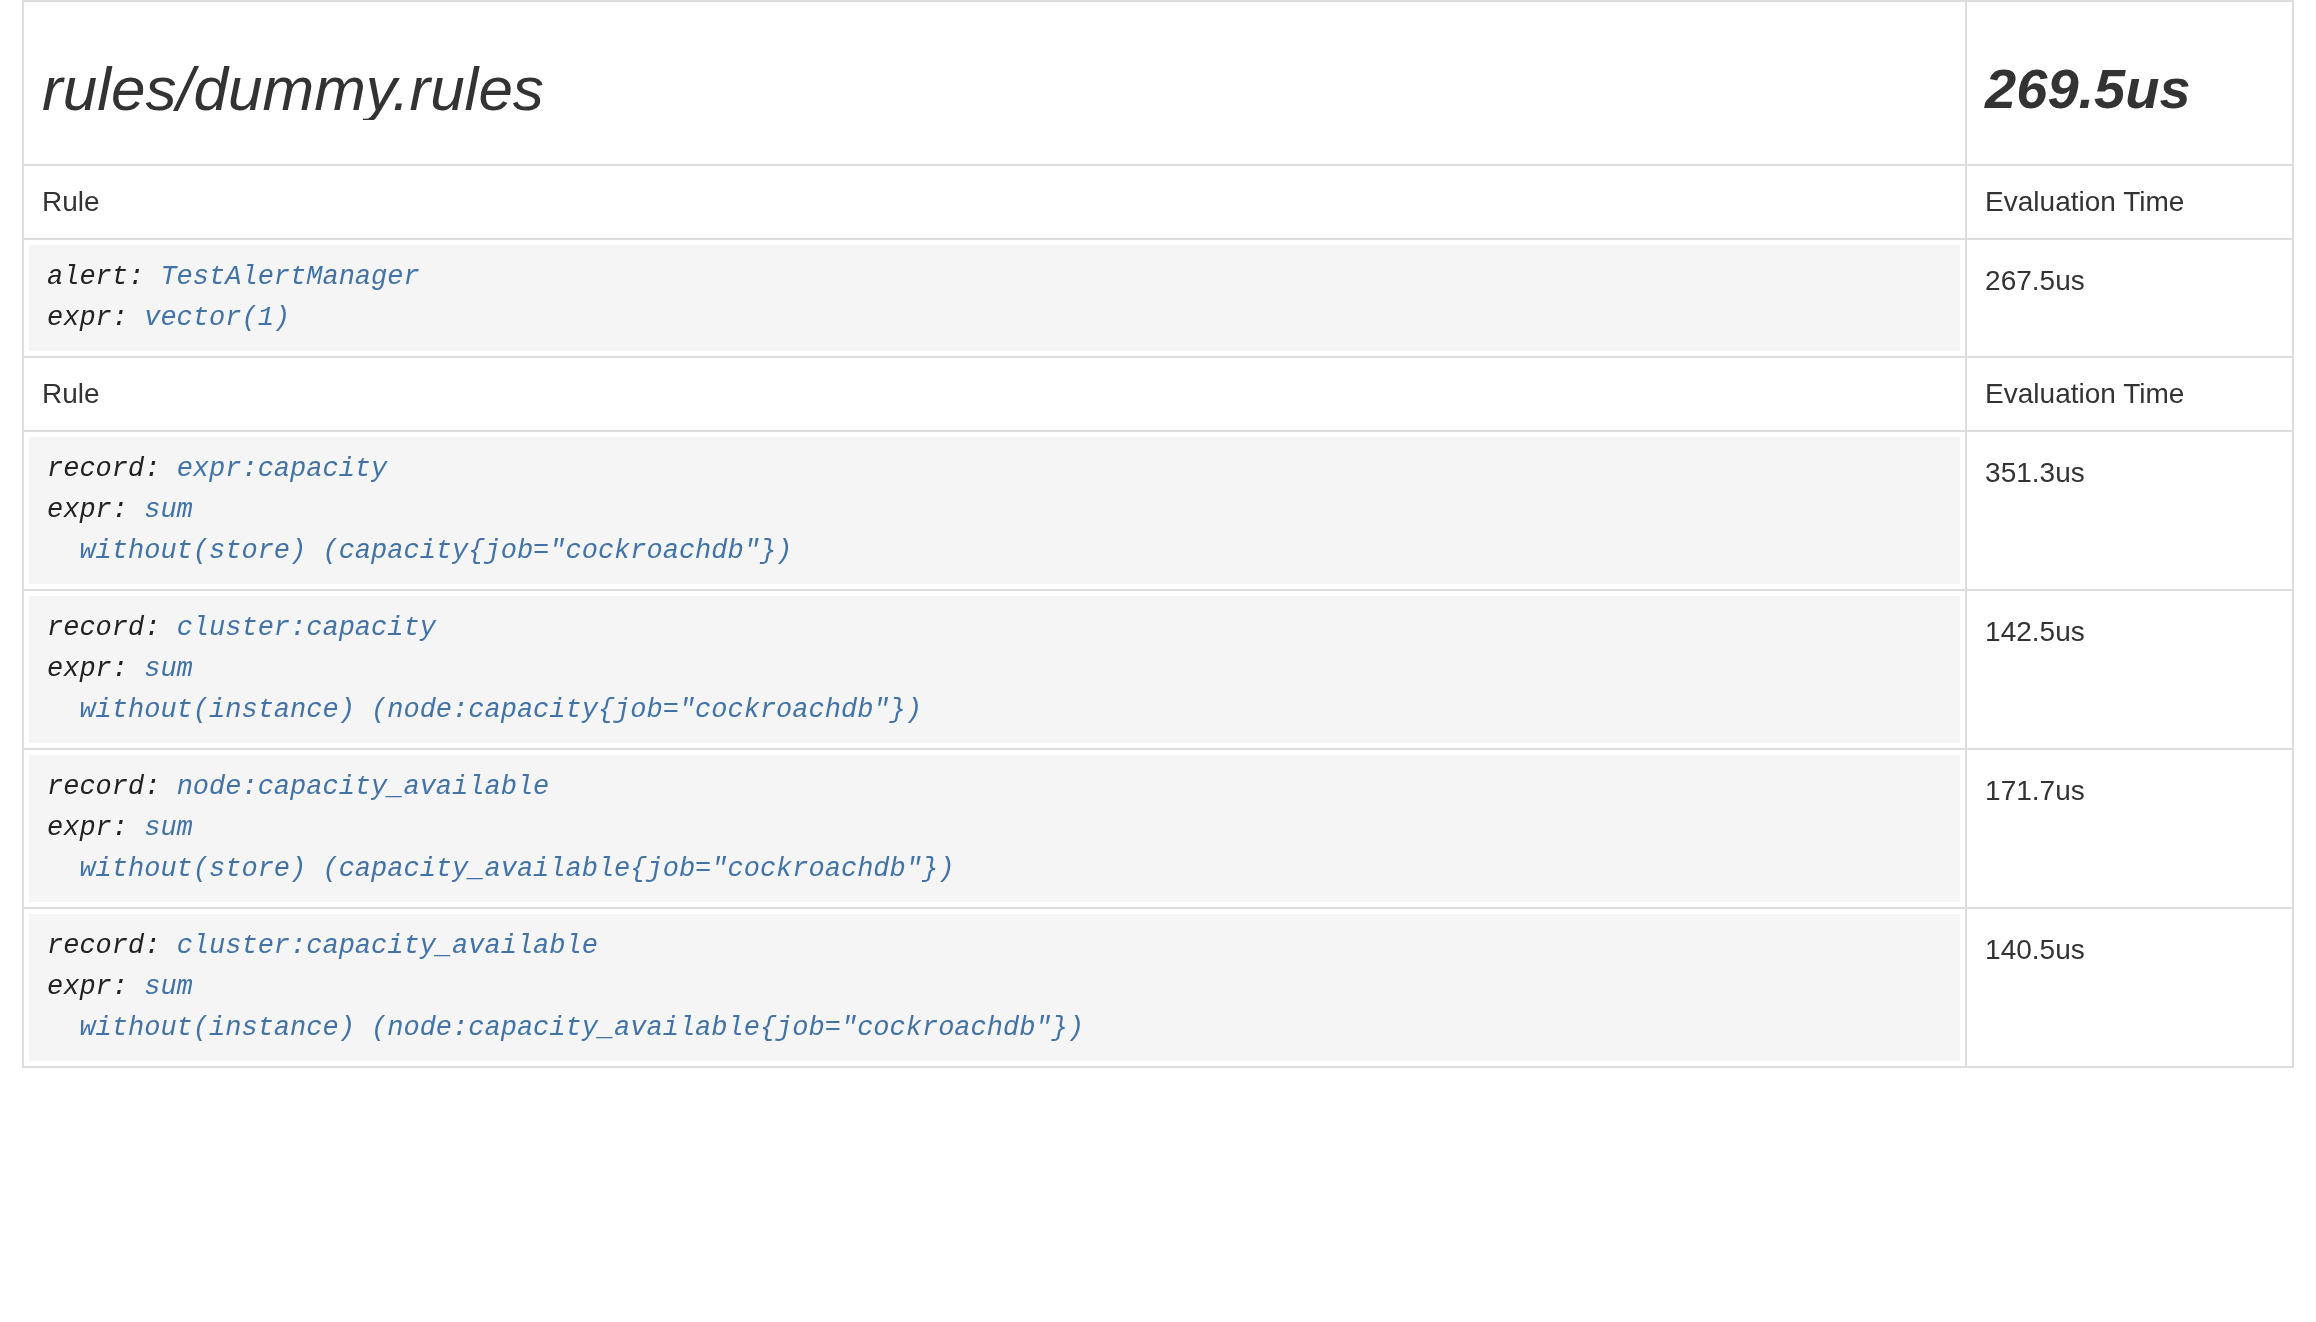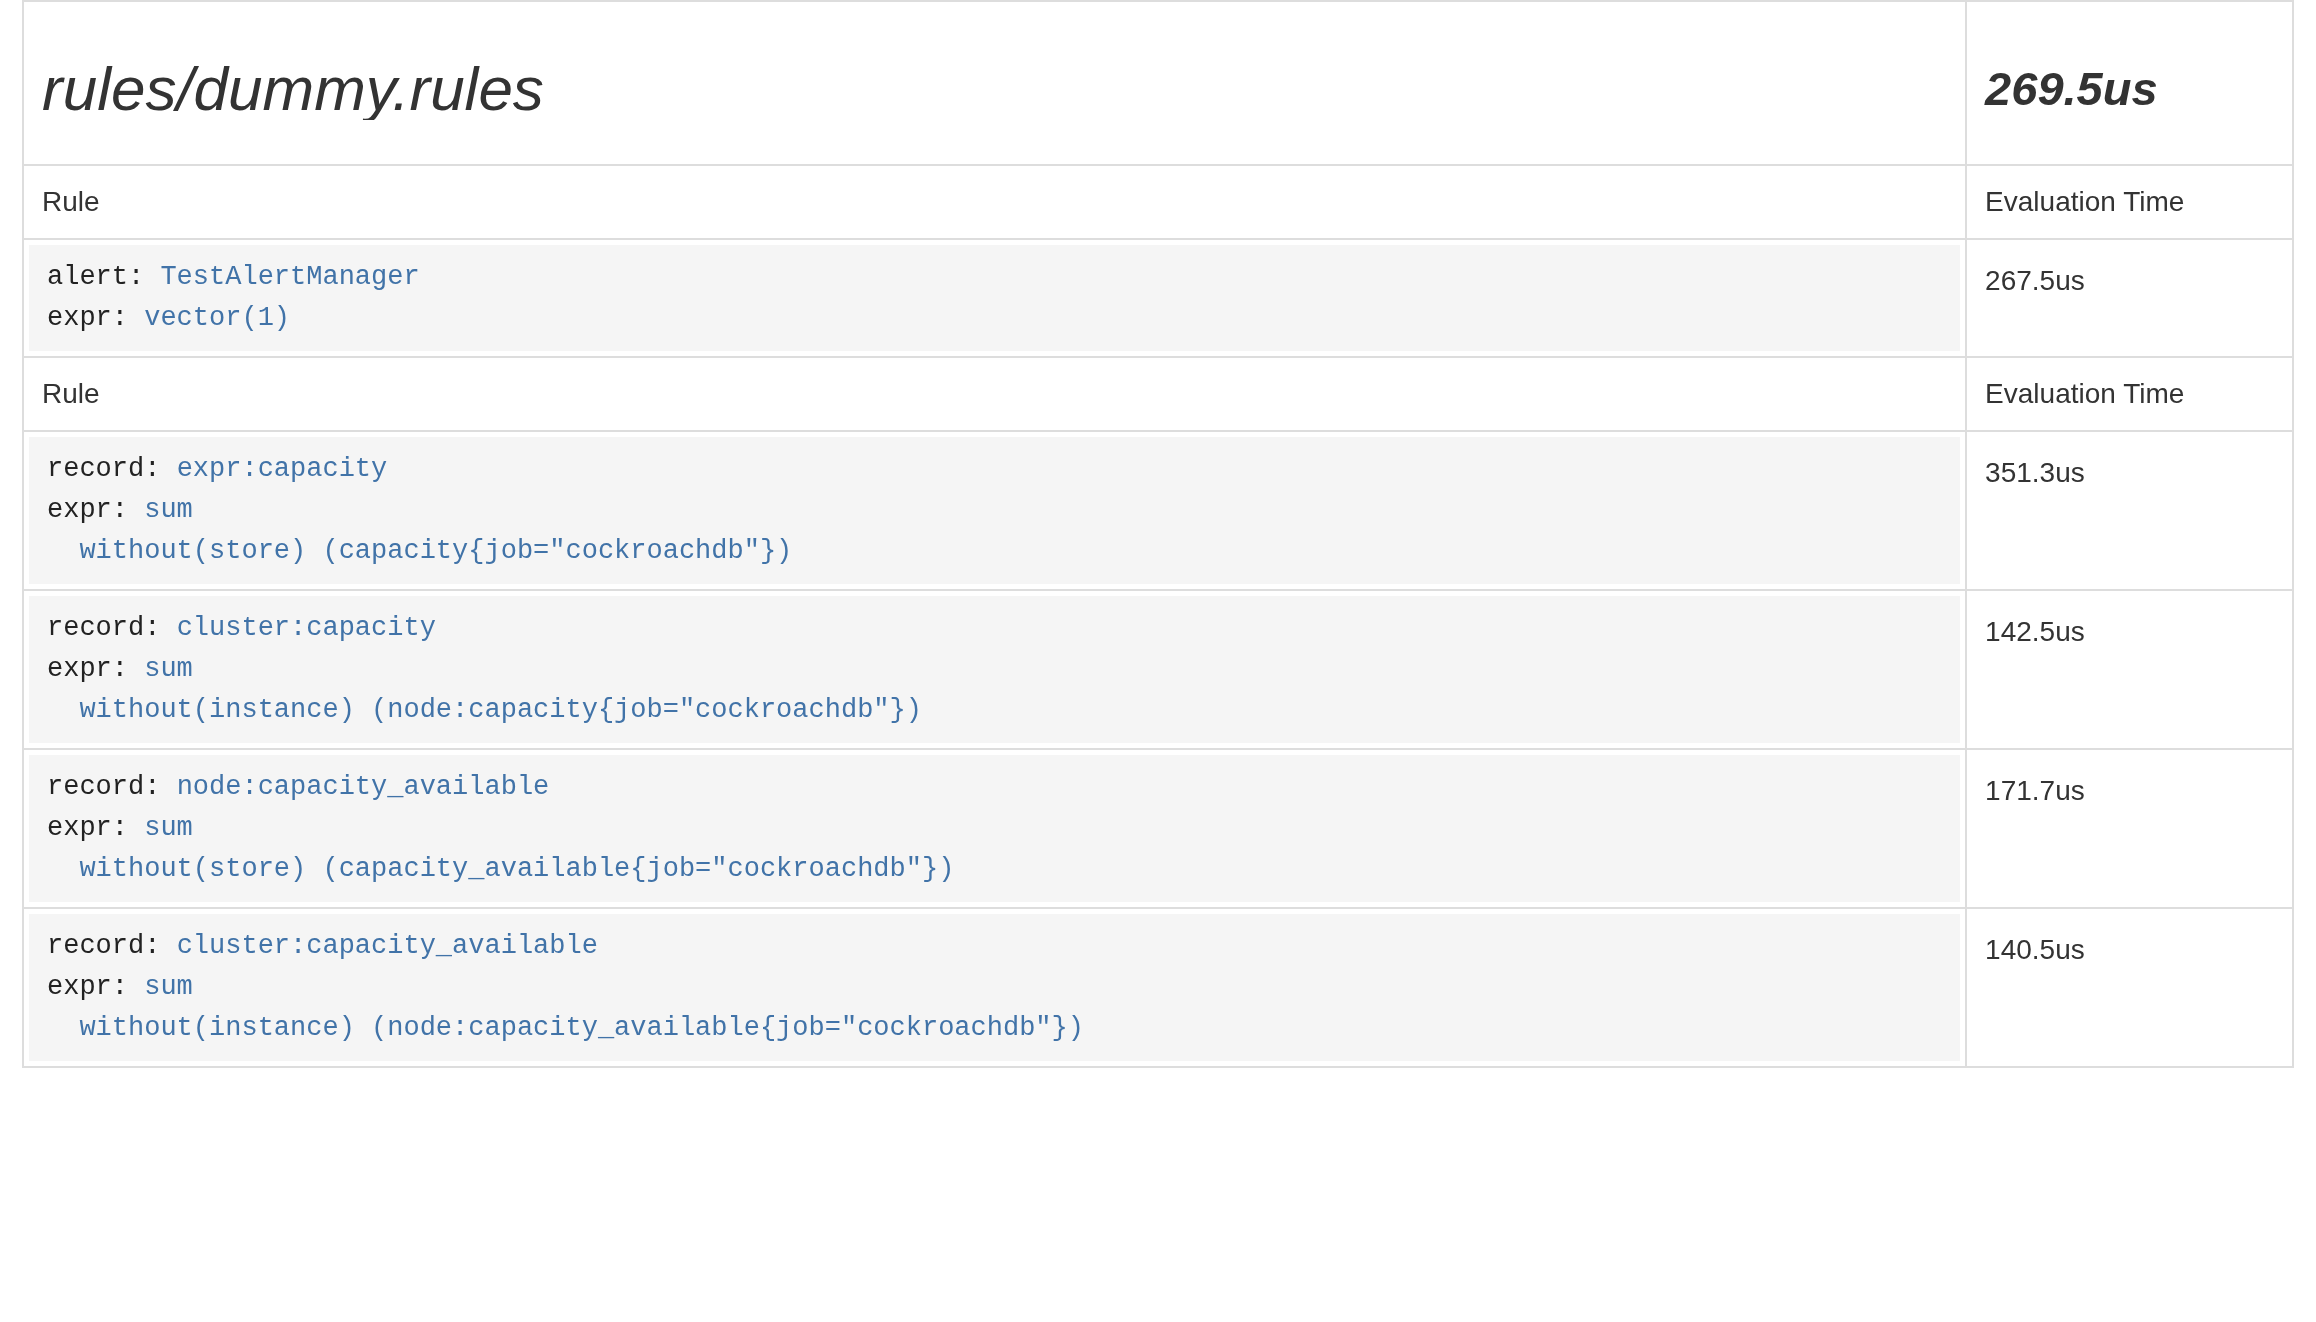--- a/index.html
+++ b/index.html
@@ -40,37 +40,37 @@
     margin: 0;
     font-size: 62px;
     line-height: 62px;
     font-weight: 500;
     color: #333333;
     white-space: nowrap;
     overflow: hidden;
   }
   h2.group-time {
     margin: 0;
-    font-size: 47px;
+    font-size: 56px;
     line-height: 62px;
     font-weight: 700;
     color: #333333;
     white-space: nowrap;
   }
 
   td.col-head {
     padding: 18px;
     font-size: 28px;
     line-height: 36px;
     font-weight: 400;
     color: #333333;
     border-radius: 6px;
   }
 
-  td.rule-cell { padding: 5px; }
+  td.rule-cell { padding: 5px; font-style: italic; }
   td.rule-cell pre {
     margin: 0;
     background: #f5f5f5;
     padding: 12px 18px;
     font-family: "Liberation Mono", "DejaVu Sans Mono", monospace;
     font-size: 27px;
     line-height: 41px;
     color: #222222;
     white-space: pre;
     overflow: hidden;

